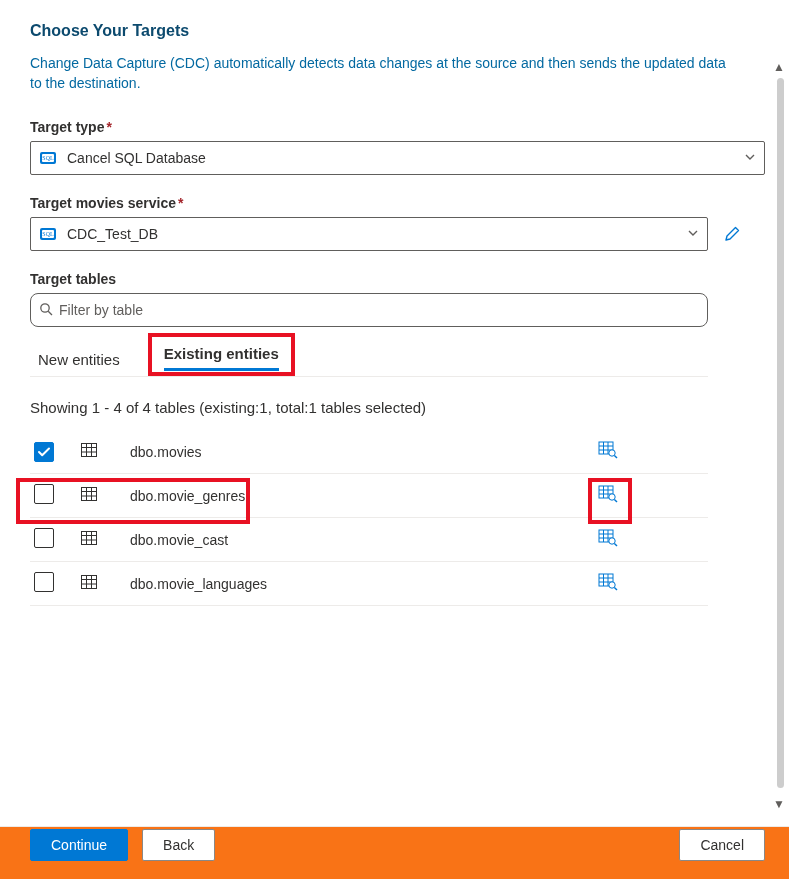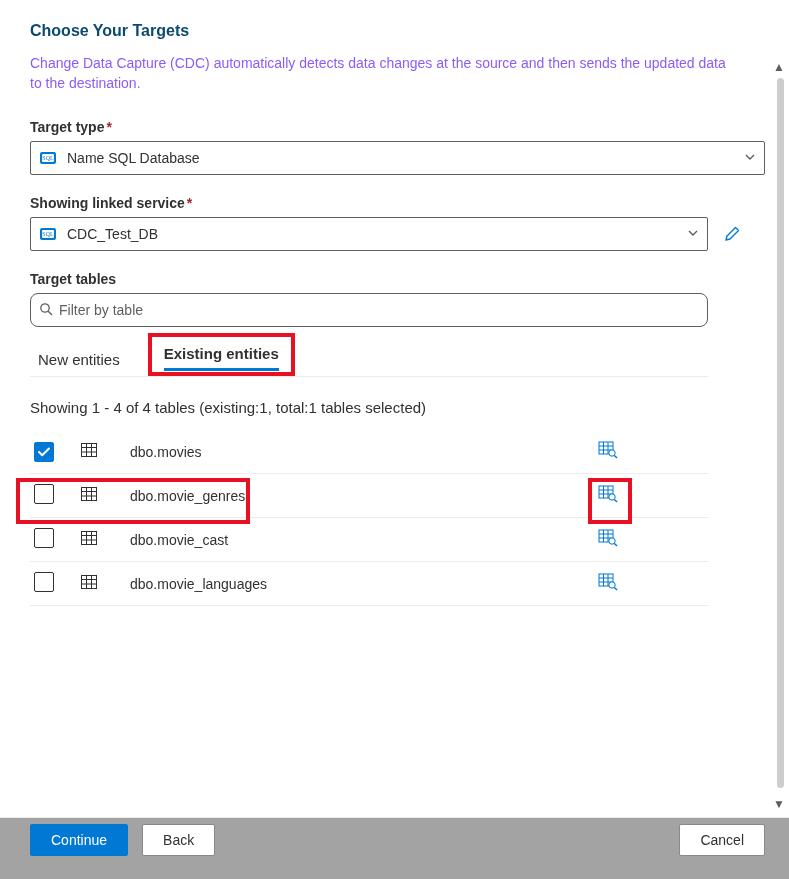--- a/index.html
+++ b/index.html
@@ -19,21 +19,21 @@
     }
     h1.page-title {
       font-size: 16px;
       font-weight: 600;
       color: #0c4a6e;
       margin-bottom: 14px;
       margin-top: 22px;
     }
     .description {
       font-size: 14px;
-      color: #8b5cf6;
+      color: #0369a1;
       line-height: 1.4;
       margin-bottom: 26px;
       max-width: 700px;
     }
     .form-label {
       font-size: 14px;
       font-weight: 600;
       margin-bottom: 6px;
     }
     .required { color: #a4262c; margin-left: 2px; }
@@ -96,24 +96,24 @@
       width: 20px; height: 20px; border: 1px solid #323130; border-radius: 2px;
       display: inline-flex; align-items: center; justify-content: center;
       cursor: pointer; margin-left: 4px; background: #fff;
     }
     .checkbox.checked { background: #0078d4; border-color: #0078d4; color: #fff; }
     .table-icon { color: #323130; display:inline-flex; }
     .preview-icon { color: #0078d4; cursor: pointer; display:inline-flex; margin-left: 10px; }
 
     .footer {
       position: absolute; bottom: 0; left: 0; right: 0;
-      height: 62px; border-top: 1px solid #edebe9;
+      height: 53px; border-top: 1px solid #edebe9;
       display: flex; align-items: center; padding: 0 24px 17px 30px;
       gap: 14px;
-      background: #a3a3a3;
+      background: #f97316;
     }
     .btn { height: 32px; padding: 0 20px; border-radius: 2px; font-size: 14px; cursor: pointer; display: inline-flex; align-items: center; justify-content: center; }
     .btn-primary { background: #0078d4; color: #fff; border: 1px solid #0078d4; }
     .btn-secondary { background: #fff; color: #323130; border: 1px solid #8a8886; }
     .footer-spacer { flex: 1; }
 
     .scroll-arrows { position: absolute; right: 6px; top: 60px; bottom: 68px; width: 10px; display: flex; flex-direction: column; justify-content: space-between; color: #605e5c; }
     .scroll-arrows .tri { font-size: 12px; text-align:center; }
     .scroll-track { position:absolute; right: 5px; top: 78px; height: 710px; width: 7px; background: #cdcdcd; border-radius: 4px; }
 
@@ -136,31 +136,31 @@
   </div>
   <div class="select-row">
     <div class="select-box">
       <span class="icon-square">
         <svg width="18" height="18" viewBox="0 0 18 18">
             <rect x="1" y="3" width="16" height="12" rx="2" fill="#0078d4"></rect>
             <rect x="3" y="5" width="12" height="8" rx="1" fill="#ffffff"></rect>
             <text x="9" y="11" font-size="6" text-anchor="middle" fill="#0078d4" font-family="Segoe UI">SQL</text>
           </svg>
       </span>
-      <span class="value">Name SQL Database</span>
+      <span class="value">Cancel SQL Database</span>
       <span class="chevron">
         <svg width="12" height="12" viewBox="0 0 12 12">
             <path d="M2 4l4 4 4-4" stroke="#605e5c" stroke-width="1.4" fill="none"></path>
           </svg>
       </span>
     </div>
   </div>
 
   <div class="form-label">
-    <span>Showing linked service</span><span class="required">*</span>
+    <span>Target movies service</span><span class="required">*</span>
   </div>
   <div class="select-row">
     <div class="select-box" style="max-width:678px">
       <span class="icon-square">
         <svg width="18" height="18" viewBox="0 0 18 18">
             <rect x="1" y="3" width="16" height="12" rx="2" fill="#0078d4"></rect>
             <rect x="3" y="5" width="12" height="8" rx="1" fill="#ffffff"></rect>
             <text x="9" y="11" font-size="6" text-anchor="middle" fill="#0078d4" font-family="Segoe UI">SQL</text>
           </svg>
       </span>

